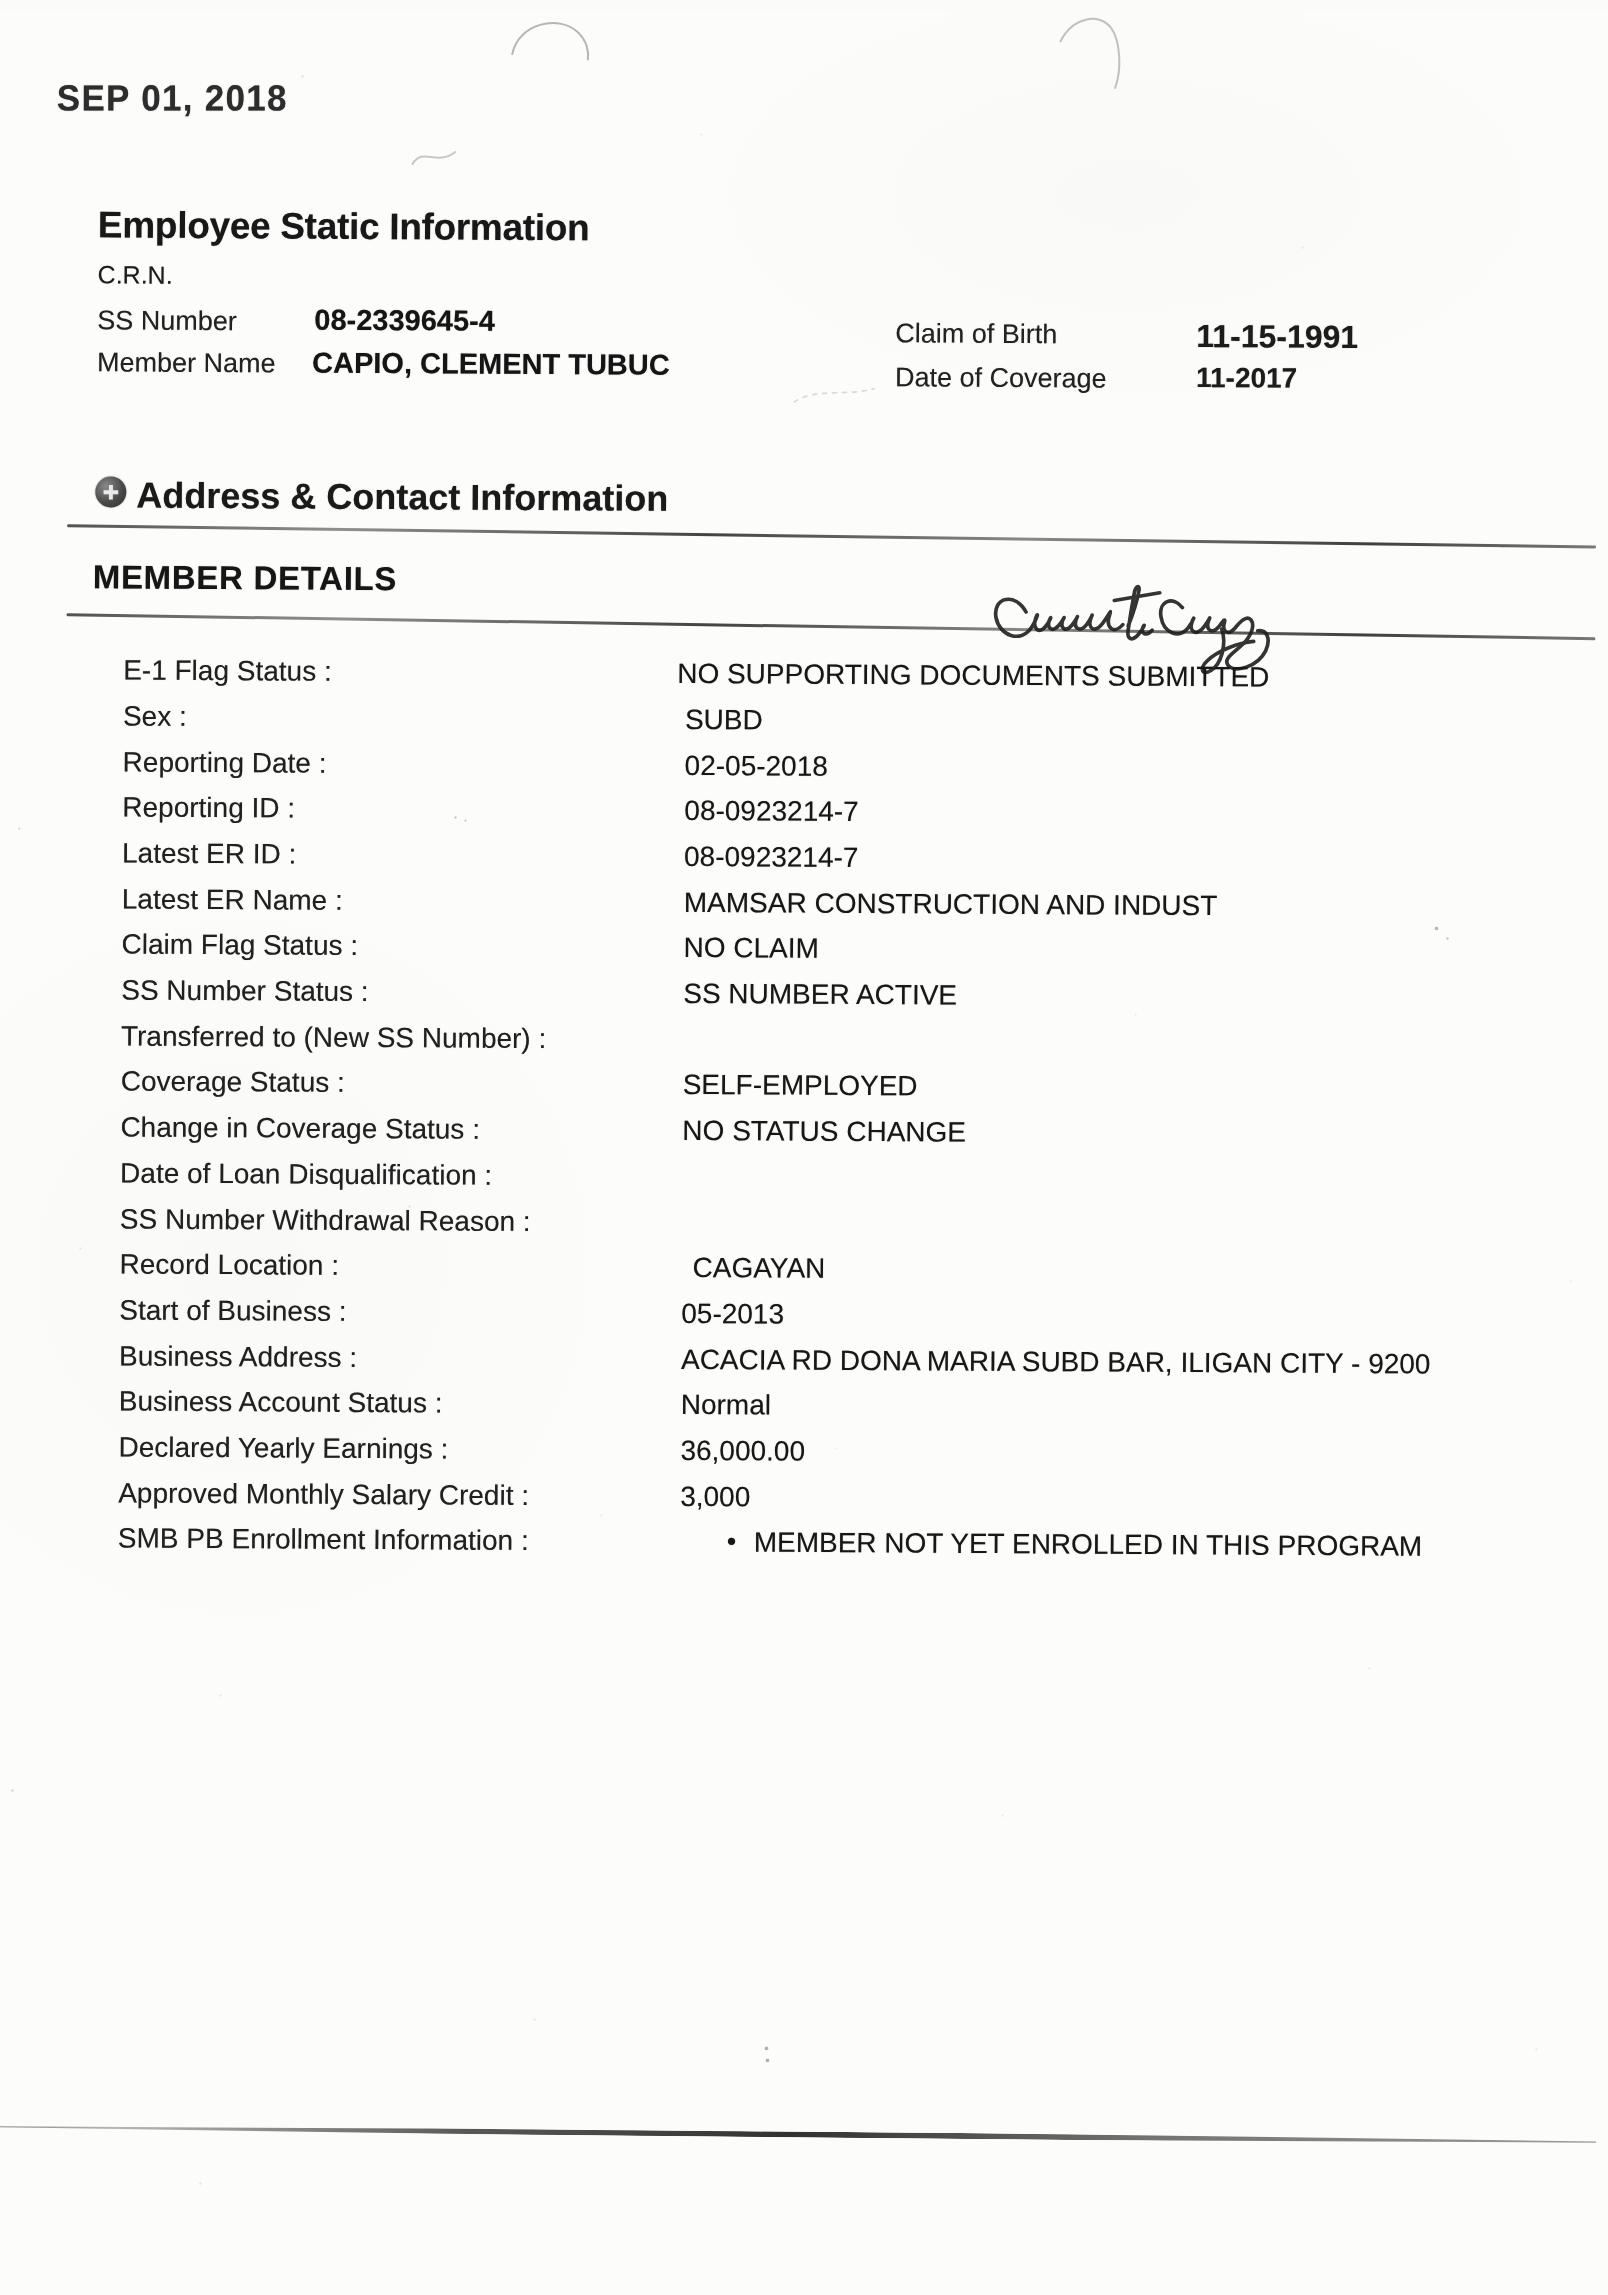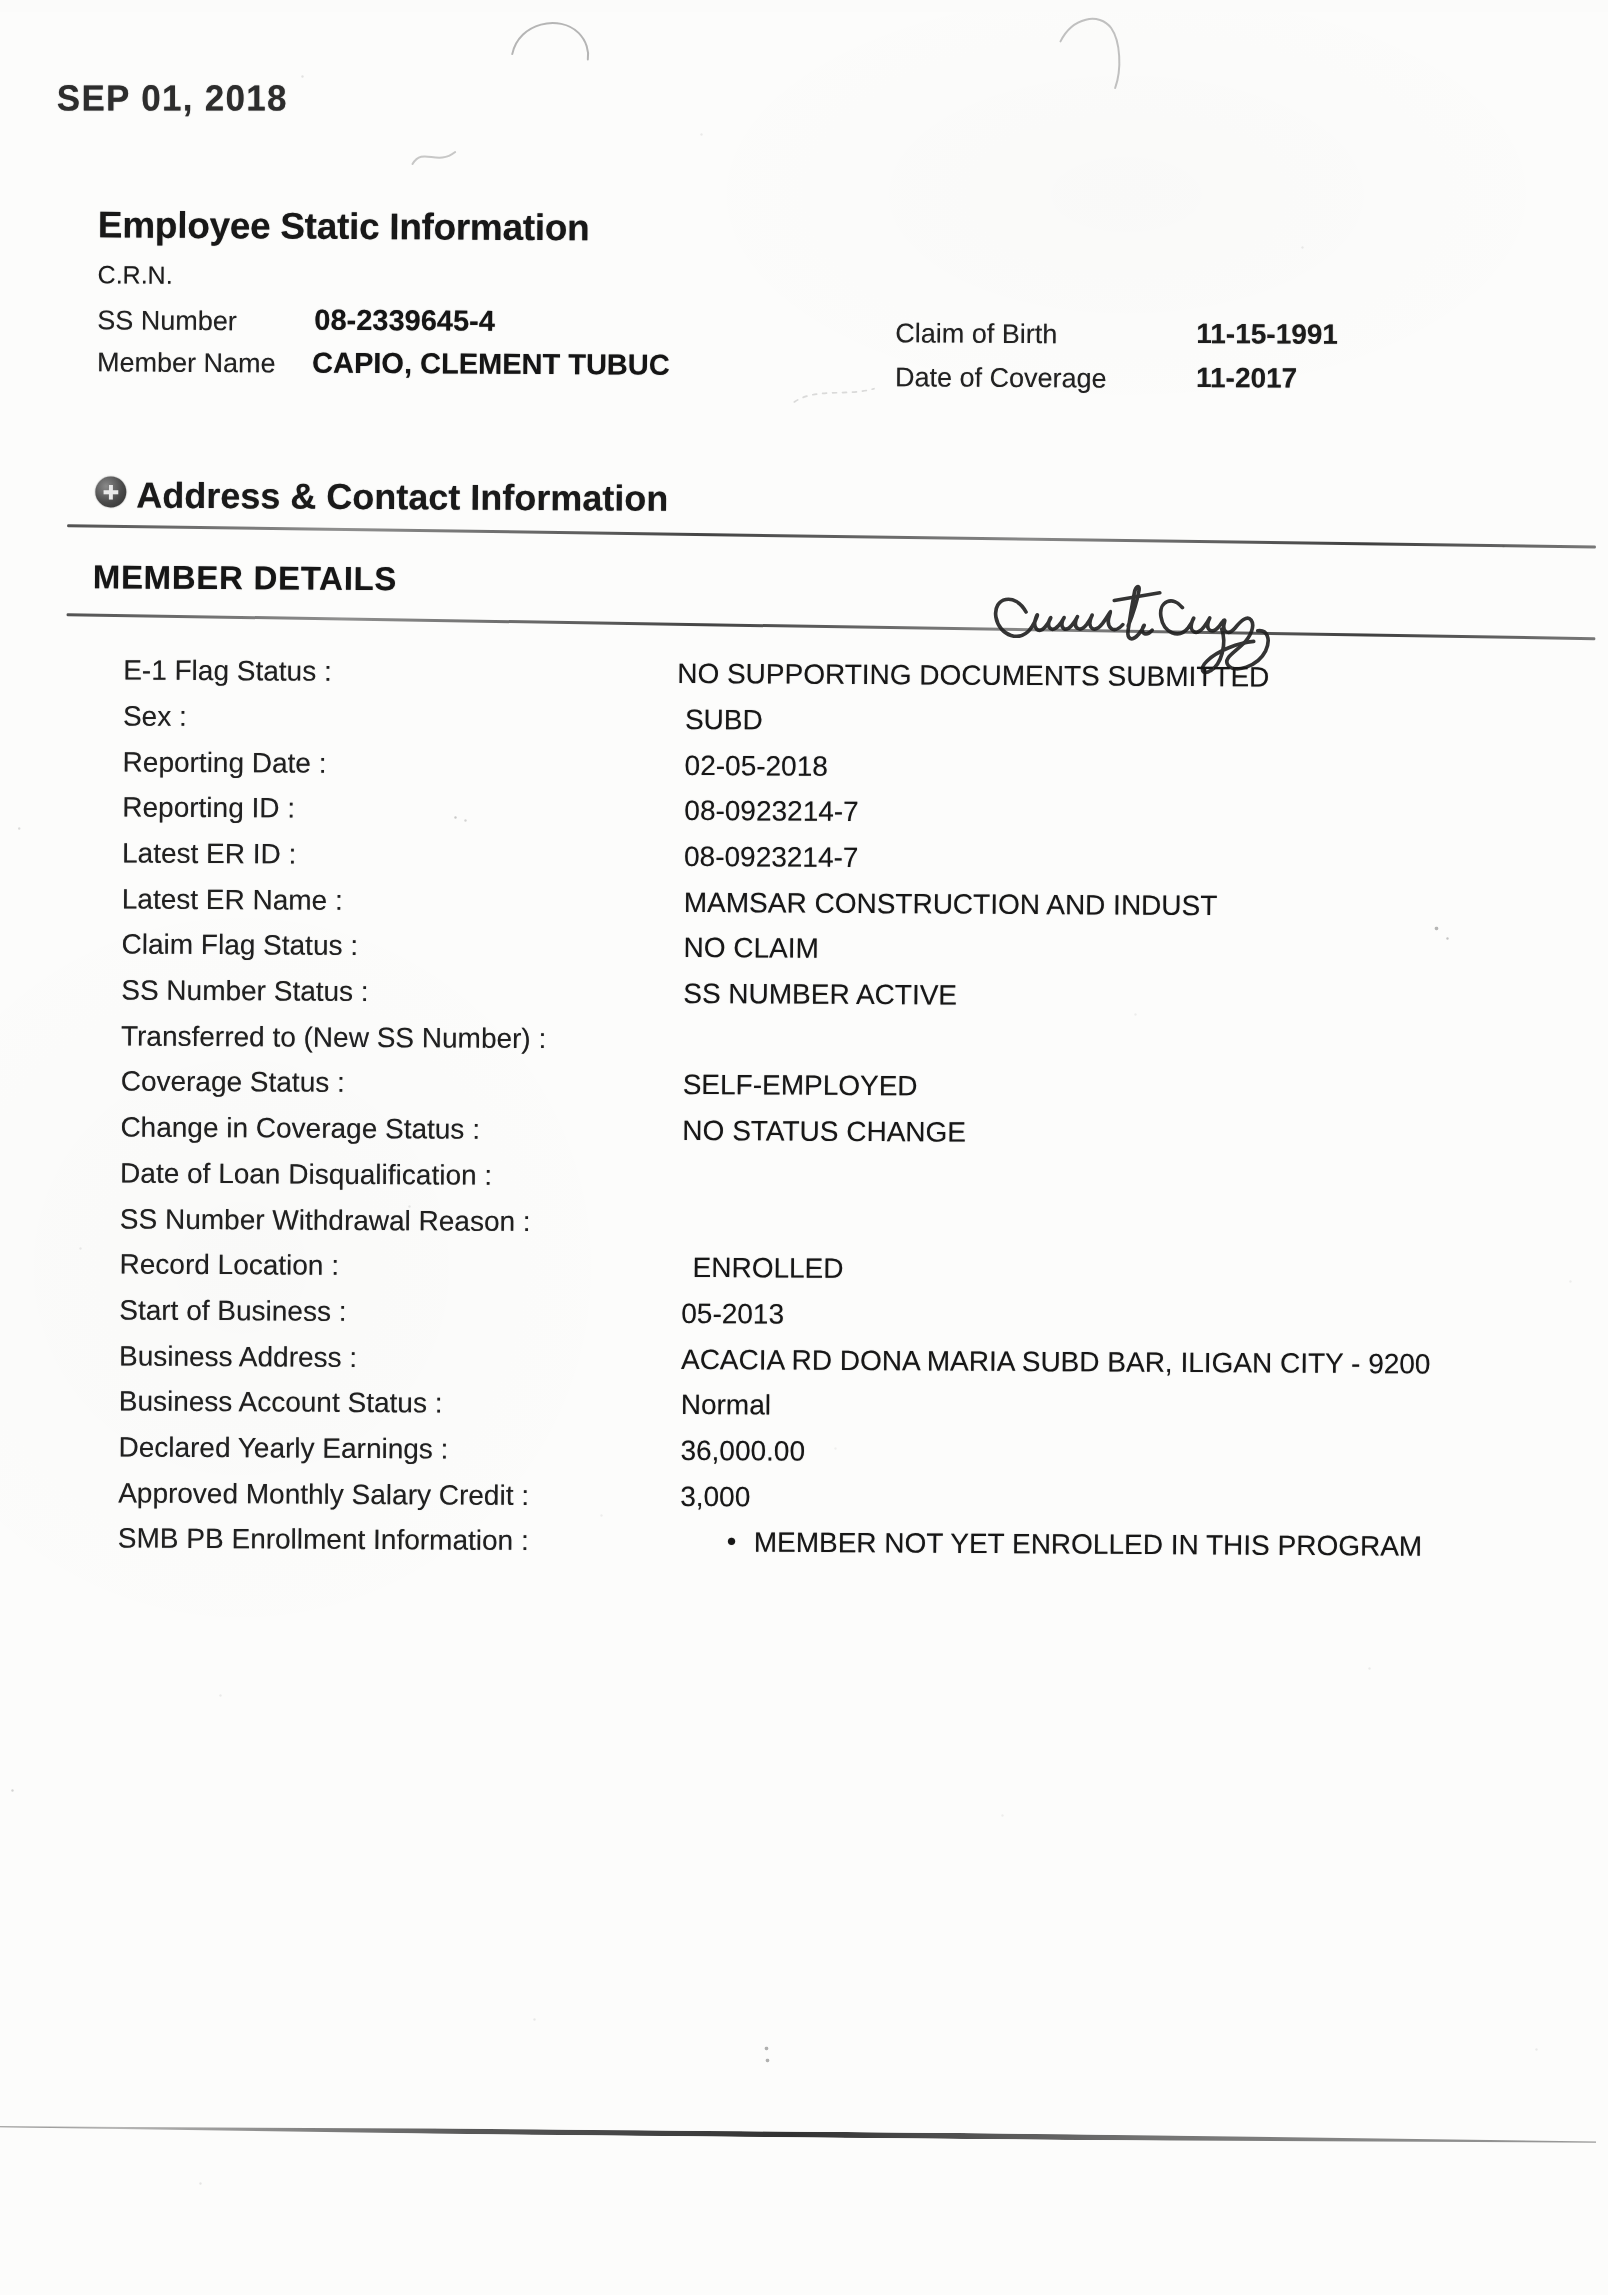--- a/index.html
+++ b/index.html
@@ -104,21 +104,21 @@
     <div class="t b pagetitle" style="left:99px;top:192px;">Employee Static Information</div>
     <div class="t" style="left:99px;top:248px;font-size:25px;">C.R.N.</div>
 
     <div class="t lbl40" style="left:99px;top:293px;">SS Number</div>
     <div class="t b val44" style="left:316px;top:290px;">08-2339645-4</div>
 
     <div class="t lbl40" style="left:99px;top:335px;">Member Name</div>
     <div class="t b val44" style="left:314px;top:333px;">CAPIO, CLEMENT TUBUC</div>
 
     <div class="t lbl40" style="left:897px;top:301px;">Claim of Birth</div>
-    <div class="t b" style="left:1198px;top:299px;font-size:28px;">11-15-1991</div>
+    <div class="t b" style="left:1198px;top:299px;font-size:32px;">11-15-1991</div>
 
     <div class="t lbl40" style="left:897px;top:345px;">Date of Coverage</div>
     <div class="t b" style="left:1198px;top:343px;font-size:28px;">11-2017</div>
 
     <span class="icon-globe" style="left:98px;top:464px;">✚</span>
     <div class="t b sectitle" style="left:139px;top:462px;">Address &amp; Contact Information</div>
 
     <div class="rule" style="left:70px;top:512px;width:1529px;transform:rotate(.45deg);"></div>
 
     <div class="t b mdtitle" style="left:96px;top:546px;">MEMBER DETAILS</div>
@@ -182,21 +182,21 @@
     <div class="row" style="top:1145px">
         <span class="lbl">Date of Loan Disqualification :</span>
         <span class="val"></span>
       </div>
     <div class="row" style="top:1191px">
         <span class="lbl">SS Number Withdrawal Reason :</span>
         <span class="val"></span>
       </div>
     <div class="row" style="top:1236px">
         <span class="lbl">Record Location :</span>
-        <span class="val" style="left:700px">ENROLLED</span>
+        <span class="val" style="left:700px">CAGAYAN</span>
       </div>
     <div class="row" style="top:1282px">
         <span class="lbl">Start of Business :</span>
         <span class="val">05-2013</span>
       </div>
     <div class="row" style="top:1328px">
         <span class="lbl">Business Address :</span>
         <span class="val">ACACIA RD DONA MARIA SUBD BAR, ILIGAN CITY - 9200</span>
       </div>
     <div class="row" style="top:1373px">

